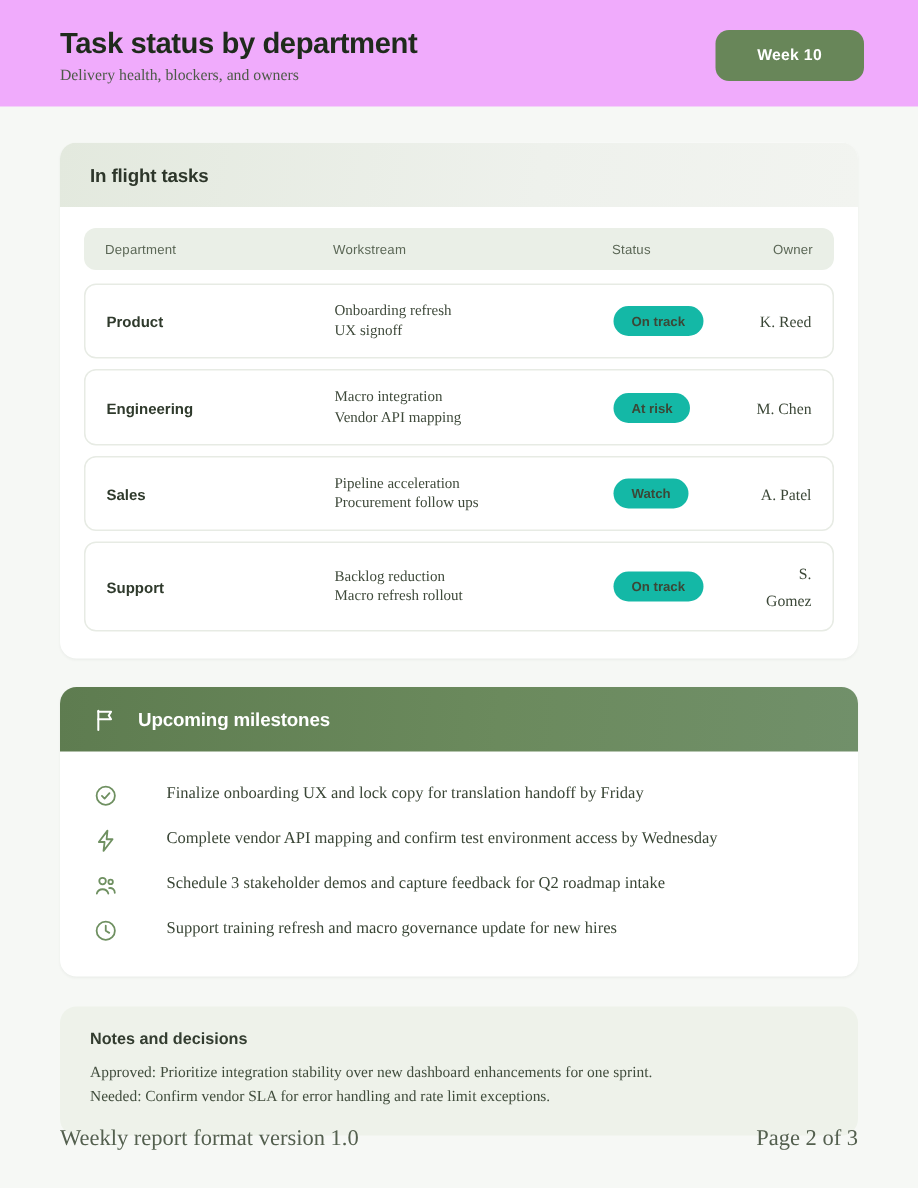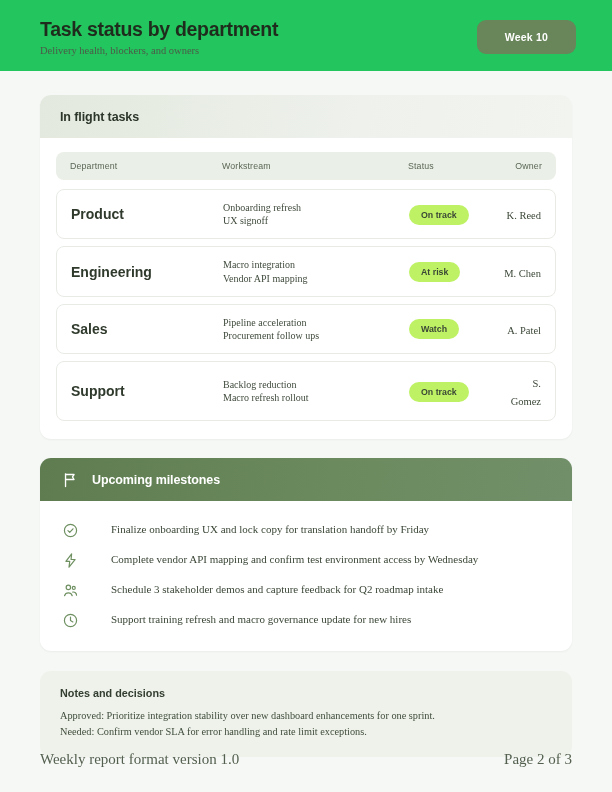--- a/index.html
+++ b/index.html
@@ -13,21 +13,21 @@
     font-family: "Liberation Serif", serif;
     background: #f6f8f5;
     color: #32392f;
     position: relative;
     overflow: hidden;
   }
 
   
   .page-header {
     height: 71px;
-    background: #22c55e;
+    background: #f0abfc;
     padding: 16px 36px 0 40px;
     display: flex;
     align-items: flex-start;
     justify-content: space-between;
   }
 
   .header-text { padding-top: 2px; }
 
   .page-title {
     font-family: "Liberation Sans", sans-serif;
@@ -115,35 +115,35 @@
   }
   .tbody-row:last-child { margin-bottom: 0; }
 
   .c-dept   { width: 152px; flex: none; }
   .c-work   { width: 186px; flex: none; }
   .c-status { width: 92px;  flex: none; }
   .c-owner  { flex: 1; text-align: right; }
 
   .dept-name {
     font-family: "Liberation Sans", sans-serif;
-    font-size: 14px;
+    font-size: 10px;
     font-weight: bold;
     color: #2f3a2c;
   }
 
   .work-line {
     font-family: "Liberation Serif", serif;
     font-size: 10px;
     color: #3f4a3b;
     line-height: 1.32;
   }
 
   .badge {
     display: inline-block;
-    background: #bef264;
+    background: #14b8a6;
     color: #3b4736;
     font-family: "Liberation Sans", sans-serif;
     font-size: 8.8px;
     font-weight: bold;
     padding: 5px 12px;
     border-radius: 20px;
     white-space: nowrap;
   }
 
   .owner-name {

